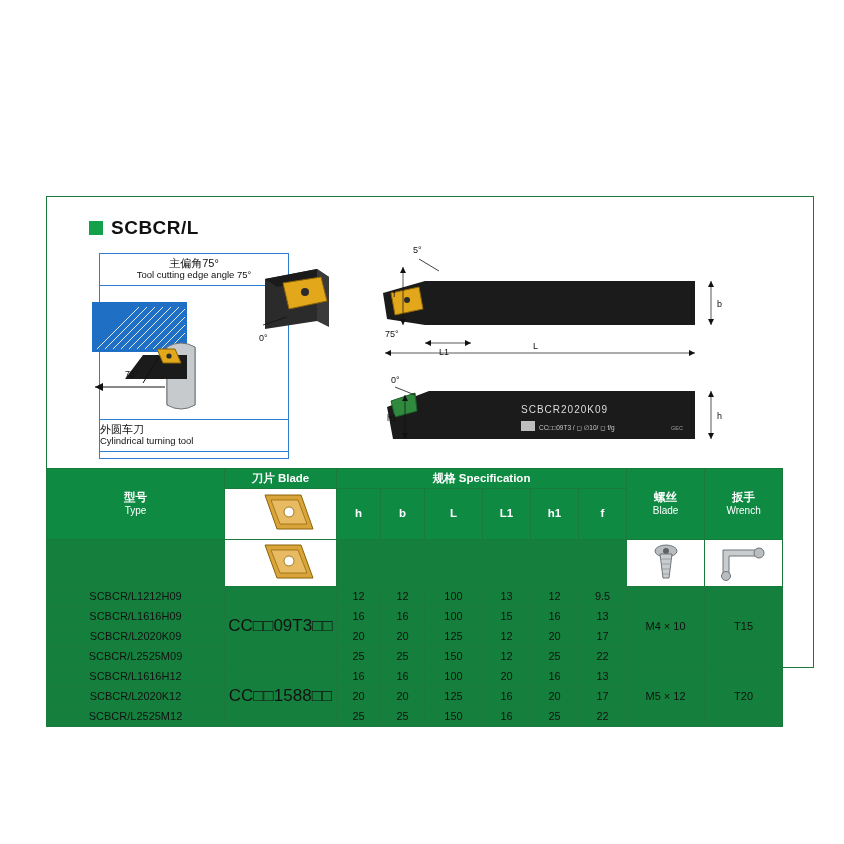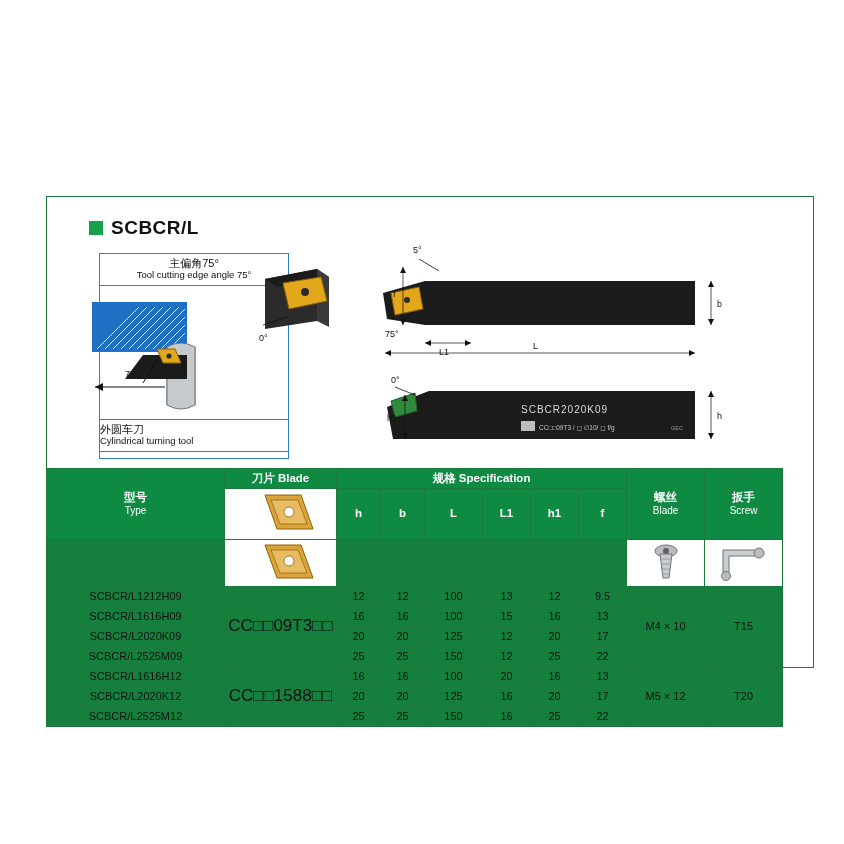--- a/index.html
+++ b/index.html
@@ -301,21 +301,21 @@
         </th>
         <th colspan="6">
           <span class="cn">规格 Specification</span>
         </th>
         <th rowspan="2">
           <span class="cn">螺丝</span>
           <span class="en">Blade</span>
         </th>
         <th rowspan="2">
           <span class="cn">扳手</span>
-          <span class="en">Screw</span>
+          <span class="en">Wrench</span>
         </th>
       </tr>
       <tr>
         <th class="blade-img-cell"><svg width="100" height="46" viewBox="0 0 100 46">
             <polygon points="34,6 70,6 82,40 46,40" fill="#d9a43a" stroke="#8a6307" stroke-width="1"></polygon>
             <polygon points="40,11 67,11 76,35 49,35" fill="#e8bb62" stroke="#8a6307" stroke-width=".7"></polygon>
             <circle cx="58" cy="23" r="5" fill="#ffffff" stroke="#8a6307" stroke-width=".8"></circle>
           </svg></th>
         <th>h</th>
         <th>b</th>

